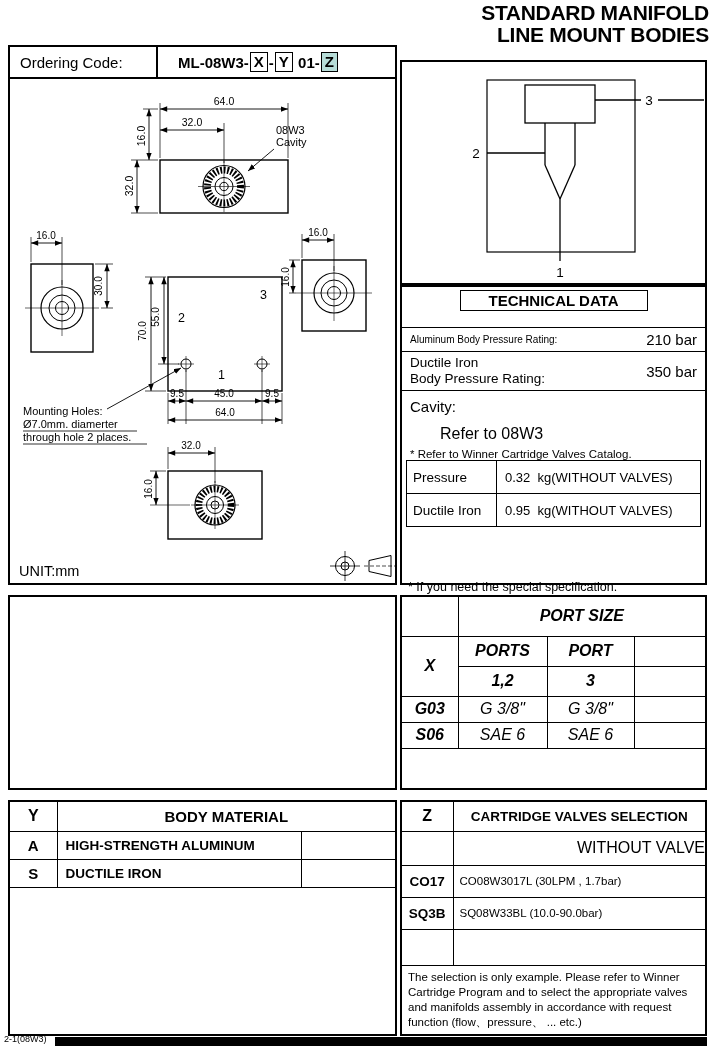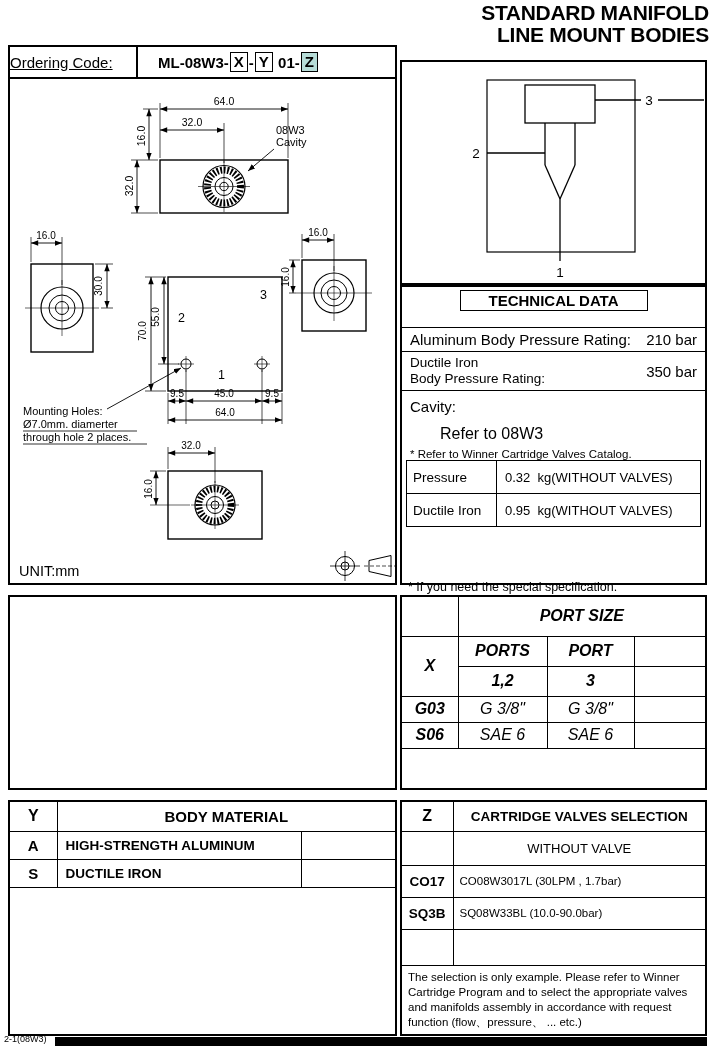--- a/index.html
+++ b/index.html
@@ -7,38 +7,38 @@
   body { font-family: "Liberation Sans", sans-serif; color:#000; }
   .page { position: relative; width: 713px; height: 1046px; background:#fff; overflow: hidden; }
   .abs { position: absolute; }
 
   
   .title { right: 4px; top: 2px; text-align: right; font-weight: bold; font-size: 21px; line-height: 1.05; letter-spacing: -0.3px; }
 
   
   .draw-panel { left: 8px; top: 45px; width: 389px; height: 540px; border: 2px solid #000; background:#fff; }
   .oc-strip { display: flex; height: 32px; border-bottom: 2px solid #000; align-items: stretch; }
-  .oc-label { width: 128px; border-right: 2px solid #000; display: flex; align-items: center; font-size: 15px; text-decoration: underline; }
+  .oc-label { width: 148px; border-right: 2px solid #000; display: flex; align-items: center; padding-left: 10px; font-size: 15px; }
   .oc-code { flex: 1; display: flex; align-items: center; padding-left: 20px; font-weight: bold; font-size: 15px; white-space: pre; }
   .kbox { border: 1.3px solid #000; padding: 0 3px; margin: 0 1px; display: inline-block; line-height: 1.25; }
   .kz { background: #b7ddd8; }
   .draw-svg { display: block; width: 385px; height: 502px; }
   .draw-svg text { font-family: "Liberation Sans", sans-serif; fill: #000; }
 
   
   .schem-panel { left: 400px; top: 60px; width: 307px; height: 225px; border: 2px solid #000; background:#fff; }
   .schem-svg { display:block; width: 303px; height: 221px; }
   .schem-svg text { font-family: "Liberation Sans", sans-serif; fill:#000; }
 
   
   .td-panel { left: 400px; top: 285px; width: 307px; height: 300px; border: 2px solid #000; background:#fff; display:flex; flex-direction:column; }
   .td-head-strip { border-bottom: 1.6px solid #000; display:flex; justify-content:center; padding-top: 3px; }
   .td-head-box { border: 1.6px solid #000; font-weight: bold; font-size: 15px; padding: 1px 28px; margin-bottom: 16px; }
   .td-row { display:flex; justify-content: space-between; align-items: center; padding: 3px 8px; border-bottom: 1.4px solid #000; }
-  .td-label { font-size: 15px; }
+  .td-label { font-size: 10px; }
   .td-label2 { font-size: 13.5px; line-height: 1.2; }
   .td-val { font-size: 15px; }
   .td-cavity { flex: 1; padding: 7px 8px 0 8px; }
   .td-cav-label { font-size: 15px; }
   .td-cav-value { font-size: 16px; margin: 10px 0 4px 30px; }
   .td-cav-note { font-size: 11.5px; margin-top: 5px; }
   .wt { border-collapse: collapse; margin: 0 4px; width: calc(100% - 8px); }
   .wt td { border: 1.4px solid #000; height: 33px; white-space: pre; }
   .wt-m { width: 90px; padding-left: 6px; font-size: 13.5px; }
   .wt-w { padding-left: 8px; font-size: 13px; }
@@ -65,21 +65,21 @@
   .bm-code { text-align: center; font-weight: bold; font-size: 15px; }
   .bm-mat { font-weight: bold; font-size: 13.5px; padding-left: 8px; }
   .bm-filler td { border: none; }
 
   
   .cv-panel { left: 400px; top: 800px; width: 307px; height: 236px; }
   table.cv { width: 100%; height: 100%; border-collapse: collapse; table-layout: fixed; border: 2px solid #000; background:#fff; }
   table.cv td { border: 1.6px solid #000; }
   .cv-key { text-align: center; font-weight: bold; font-size: 16px; }
   .cv-title { text-align: center; font-weight: bold; font-size: 13.5px; }
-  .cv-wo { text-align: center; font-size: 13px; margin-top: 12px; }
+  .cv-wo { text-align: right; font-size: 16px; margin-top: 12px; }
   .cv-code { text-align: center; font-weight: bold; font-size: 13.5px; }
   .cv-desc { font-size: 11.5px; padding-left: 6px; }
   .cv-filler td { border: none; }
   .cv-note-row td { border: none; border-top: 1.6px solid #000; vertical-align: top; }
   .cv-note { font-size: 11.5px; line-height: 1.3; padding: 4px 6px; }
 
   
   .footer-bar { left: 55px; top: 1037px; width: 652px; height: 9px; background: #000; }
   .footer-code { left: 4px; top: 1034px; font-size: 9px; }
 </style>

